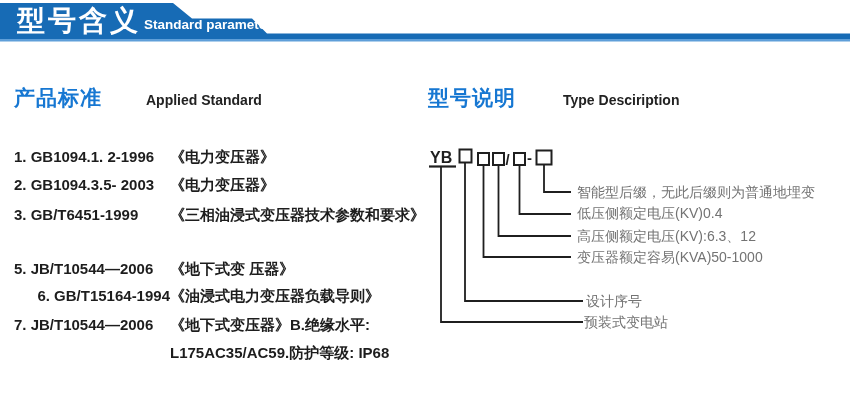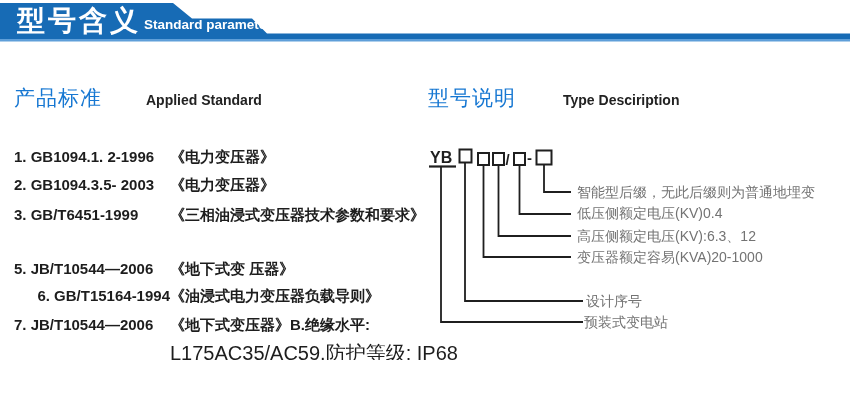--- a/index.html
+++ b/index.html
@@ -15,36 +15,36 @@
     position:absolute; left:17px; top:2px;
     font-size:28px; font-weight:700; color:#ffffff; letter-spacing:3px;
     white-space:nowrap;
   }
   .banner-subtitle {
     position:absolute; left:144px; top:17px;
     font-size:13.5px; font-weight:600; color:#ffffff; white-space:nowrap;
   }
   
   .sec-title-cn {
-    position:absolute; font-size:21px; font-weight:400; color:#1677d2;
+    position:absolute; font-size:21px; font-weight:700; color:#1677d2;
     letter-spacing:1px; white-space:nowrap;
   }
   .sec-title-en {
     position:absolute; font-size:14px; font-weight:600; color:#222222;
     white-space:nowrap;
     margin-left:31px;
   }
   
   .std-row {
     position:absolute; left:14px; font-size:15px; font-weight:700;
     white-space:nowrap; line-height:20px;
   }
   .std-code { display:inline-block; width:156px; }
   .std-cont {
-    position:absolute; left:170px; top:343px; font-size:20px; font-weight:400;
+    position:absolute; left:170px; top:343px; font-size:15px; font-weight:700;
     white-space:nowrap; line-height:20px;
   }
   
   .diagram-svg { position:absolute; left:425px; top:145px; }
   .diag-label {
     position:absolute; font-size:14px; font-weight:400; color:#737373;
     line-height:16px; white-space:nowrap;
   }
 </style>
 </head>
@@ -106,17 +106,17 @@
     <g fill="#1f1f1f" font-family="Liberation Sans, sans-serif" font-weight="700">
       <text x="5" y="18" font-size="16">YB</text>
       <text x="80.5" y="20" font-size="15">/</text>
       <text x="102" y="18" font-size="15">-</text>
     </g>
   </svg>
 
   <div class="diag-label" style="left:577px; top:184px;">智能型后缀，无此后缀则为普通地埋变</div>
   <div class="diag-label" style="left:577px; top:205px;">低压侧额定电压(KV)0.4</div>
   <div class="diag-label" style="left:577px; top:228px;">高压侧额定电压(KV):6.3、12</div>
-  <div class="diag-label" style="left:577px; top:249px;">变压器额定容易(KVA)20-1000</div>
+  <div class="diag-label" style="left:577px; top:249px;">变压器额定容易(KVA)50-1000</div>
   <div class="diag-label" style="left:586px; top:293px;">设计序号</div>
   <div class="diag-label" style="left:584px; top:314px;">预装式变电站</div>
 
 </div>
 
 </body></html>

